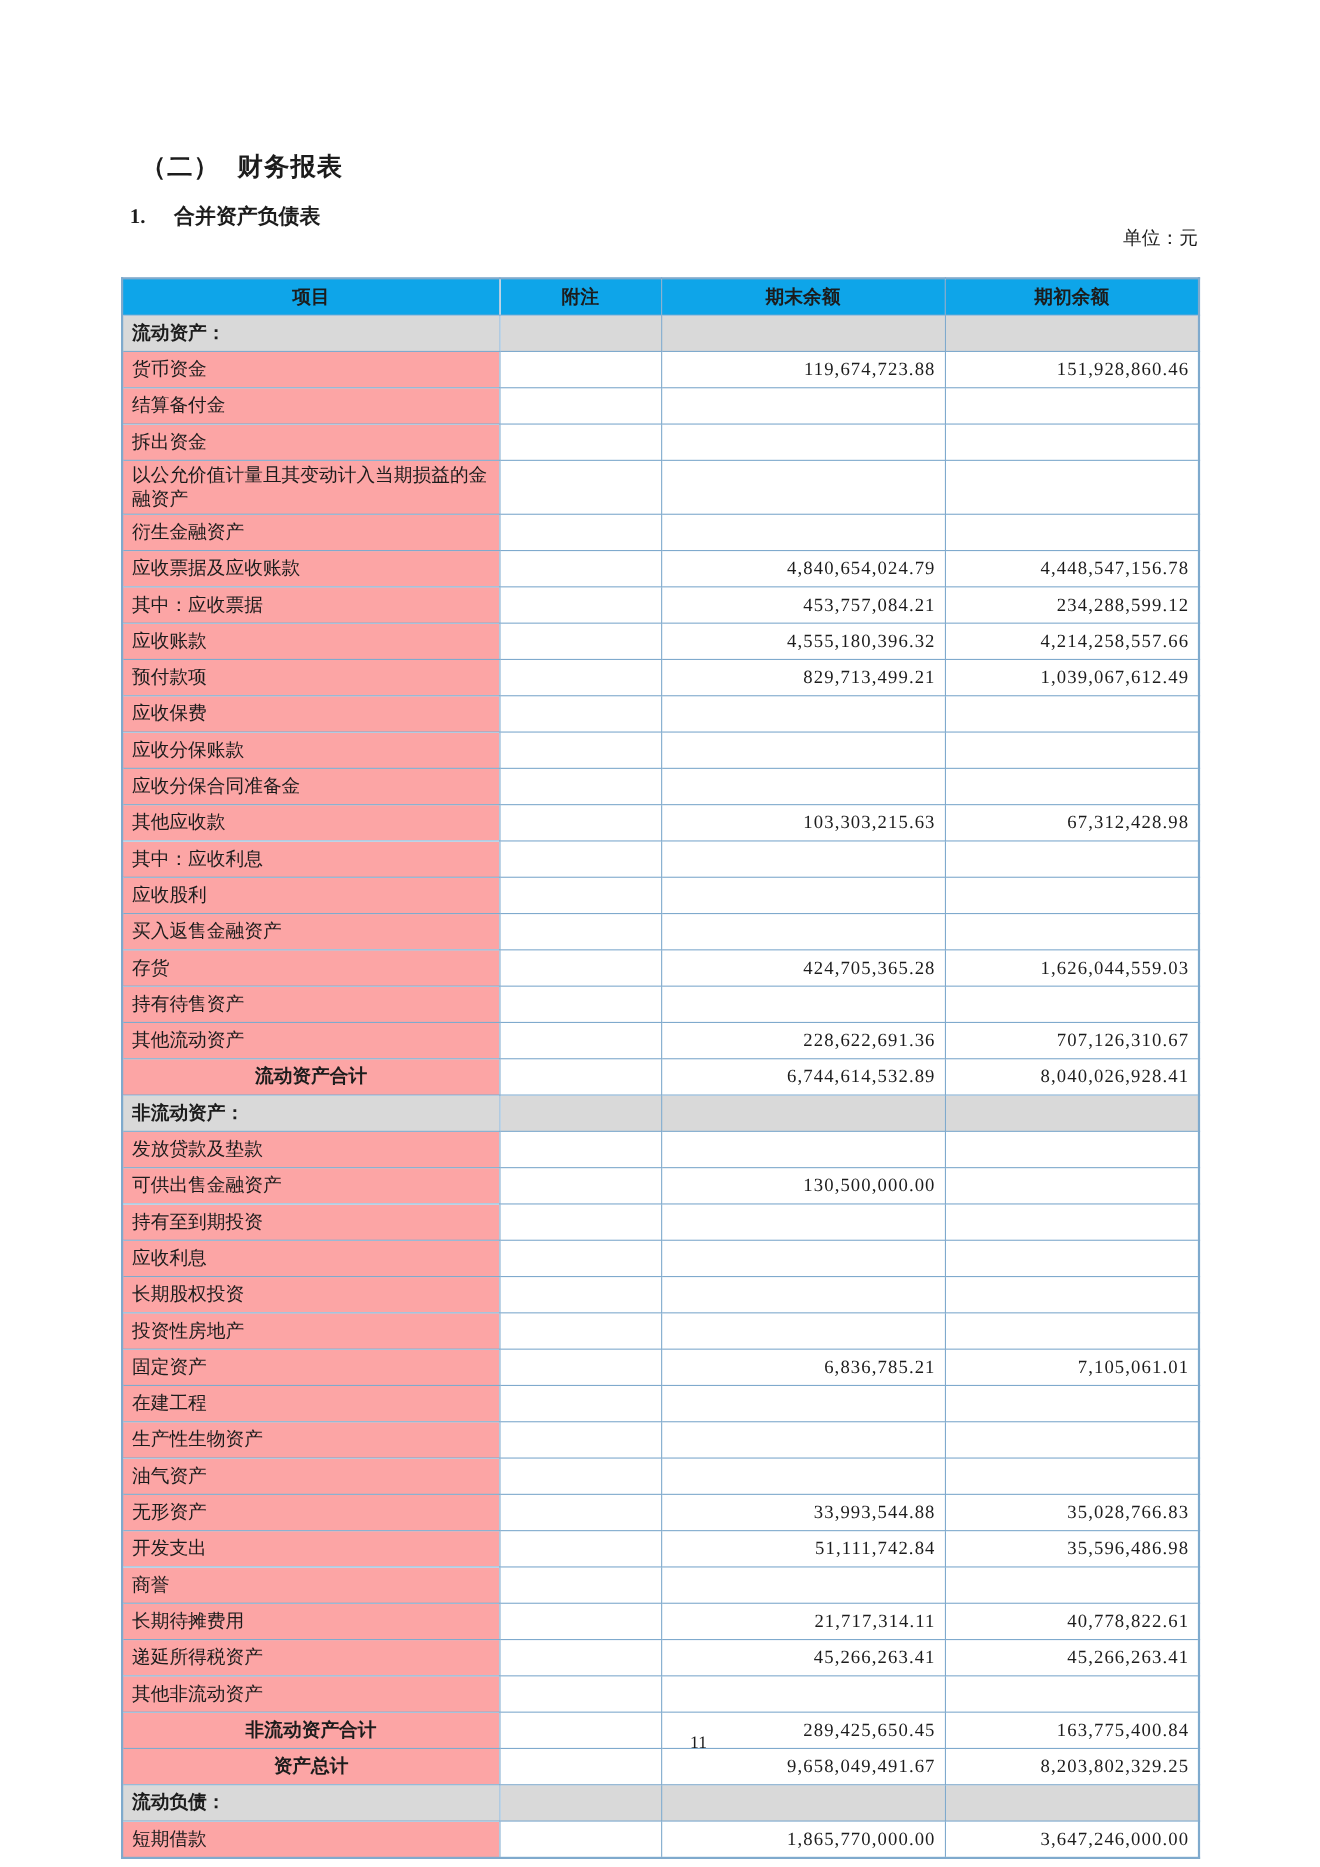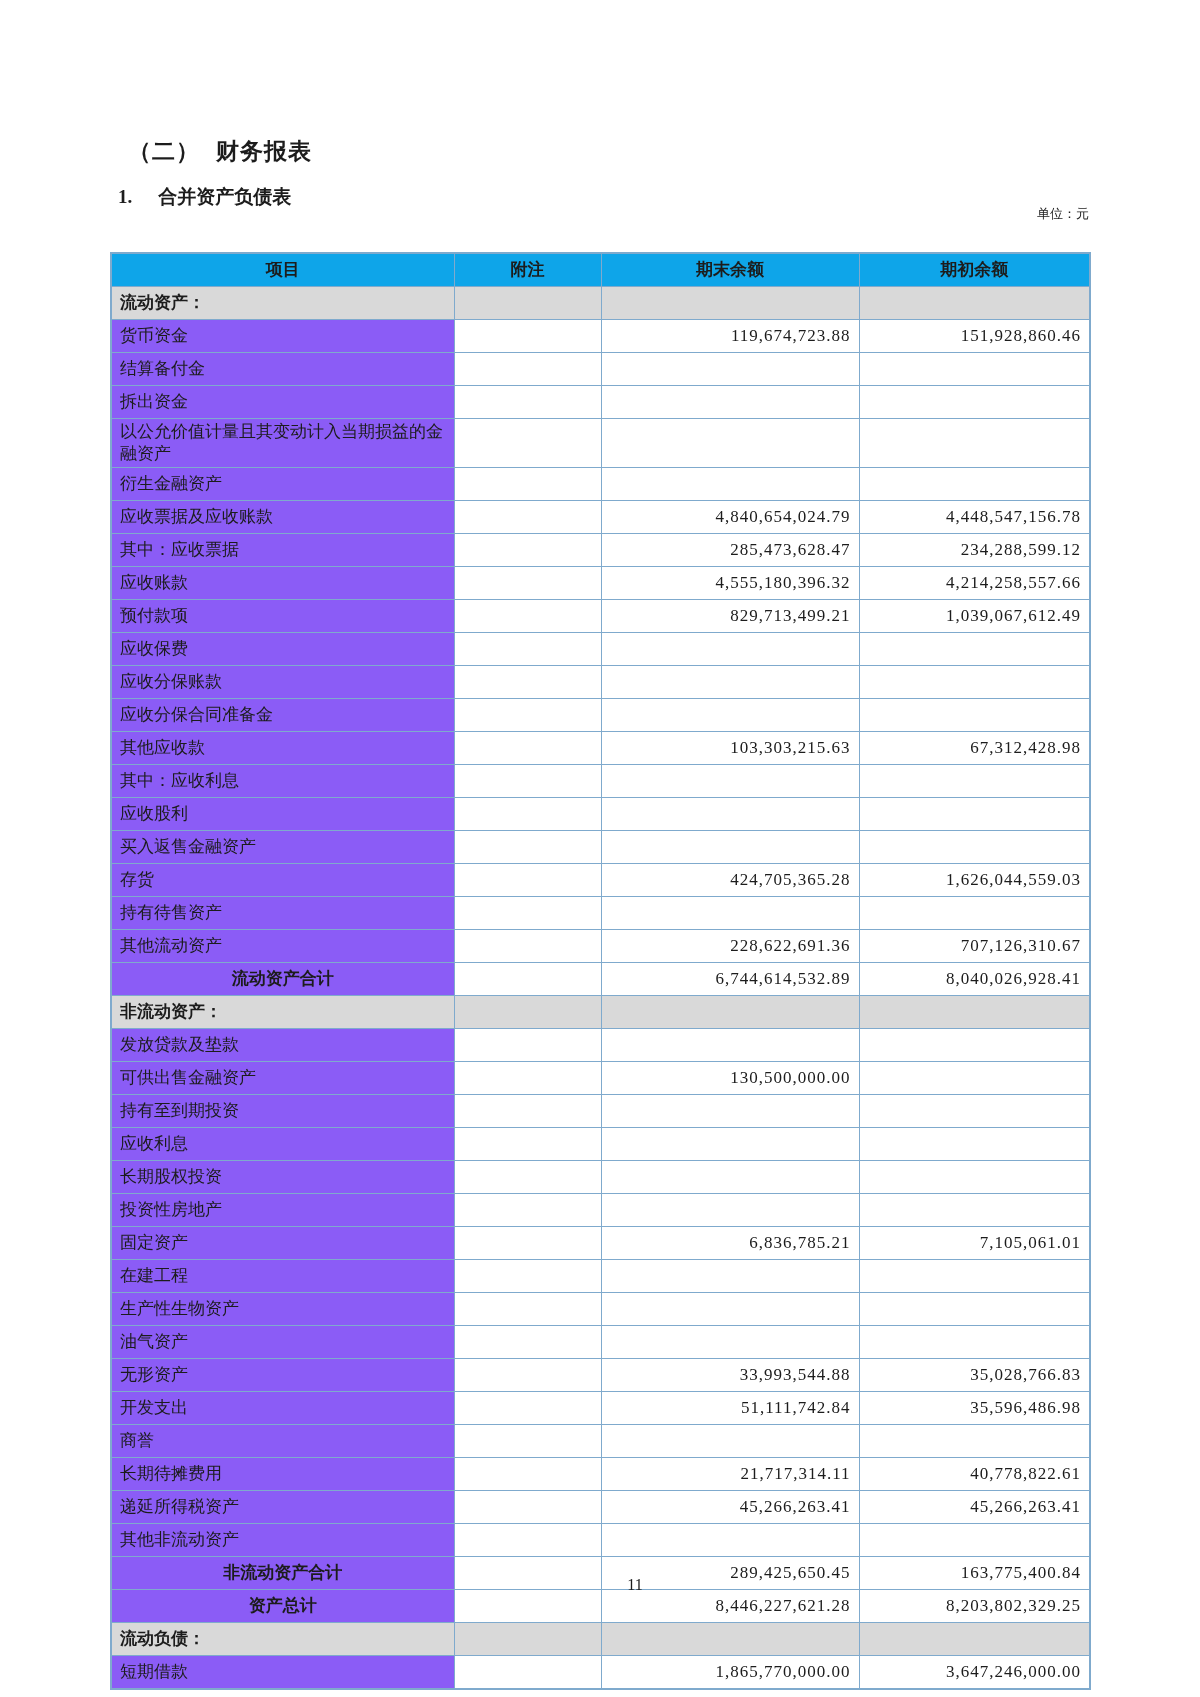--- a/index.html
+++ b/index.html
@@ -17,21 +17,21 @@
   }
   .h1 .idx { margin-right:16px; }
   .h2 {
     position:absolute; left:118px; top:184px;
     font-size:19px; font-weight:bold;
     white-space:nowrap;
   }
   .h2 .idx { margin-right:26px; font-weight:bold; }
   .unit {
     position:absolute; right:111px; top:205px;
-    font-size:13px;
+    font-size:17px;
     text-align:center;
   }
   table.bs {
     position:absolute; left:110px; top:252px;
     width:979px;
     border-collapse:collapse;
     table-layout:fixed;
     font-size:17px;
   }
   table.bs td, table.bs th {
@@ -42,21 +42,21 @@
     vertical-align:middle;
     font-weight:normal;
     overflow:hidden;
   }
   table.bs { border:2px solid #7faacd; }
   table.bs th {
     background:#0ea5e9;
     font-weight:bold;
     text-align:center;
   }
-  td.label { background:#8b5cf6; text-align:left; }
+  td.label { background:#fca5a5; text-align:left; }
   td.note  { background:#ffffff; }
   td.val   { background:#ffffff; text-align:right; padding-right:14px; letter-spacing:1px; }
   tr.section td { background:#d9d9d9; font-weight:bold; }
   tr.total td.label { font-weight:bold; text-align:center; }
   td.indent1 { padding-left:76px; }
   .pagenum {
     position:absolute; top:1555px; left:635px;
     transform:translateX(-50%);
     font-size:16px;
     margin-top:21px;
@@ -129,21 +129,21 @@
       </tr>
       <tr class="item">
         <td class="label">应收票据及应收账款</td>
         <td class="note"></td>
         <td class="val">4,840,654,024.79</td>
         <td class="val">4,448,547,156.78</td>
       </tr>
       <tr class="item">
         <td class="label">其中：应收票据</td>
         <td class="note"></td>
-        <td class="val">285,473,628.47</td>
+        <td class="val">453,757,084.21</td>
         <td class="val">234,288,599.12</td>
       </tr>
       <tr class="item">
         <td class="label indent1">应收账款</td>
         <td class="note"></td>
         <td class="val">4,555,180,396.32</td>
         <td class="val">4,214,258,557.66</td>
       </tr>
       <tr class="item">
         <td class="label">预付款项</td>
@@ -321,21 +321,21 @@
       </tr>
       <tr class="total">
         <td class="label">非流动资产合计</td>
         <td class="note"></td>
         <td class="val">289,425,650.45</td>
         <td class="val">163,775,400.84</td>
       </tr>
       <tr class="total">
         <td class="label">资产总计</td>
         <td class="note"></td>
-        <td class="val">8,446,227,621.28</td>
+        <td class="val">9,658,049,491.67</td>
         <td class="val">8,203,802,329.25</td>
       </tr>
       <tr class="section">
         <td class="label">流动负债：</td>
         <td class="note"></td>
         <td class="val"></td>
         <td class="val"></td>
       </tr>
       <tr class="item">
         <td class="label">短期借款</td>

